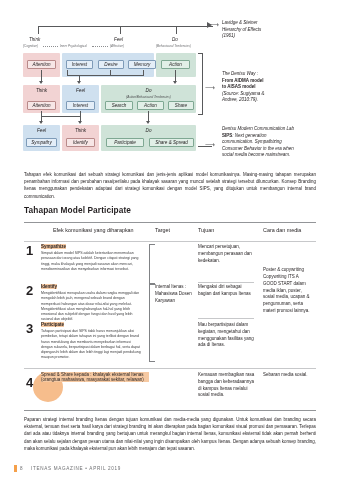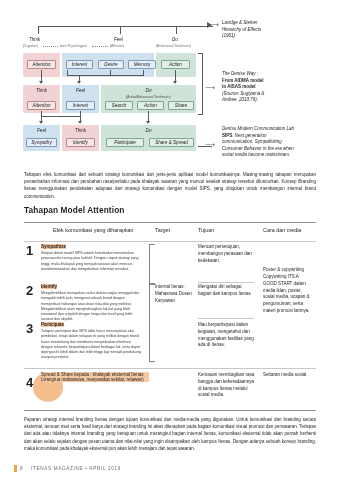--- a/index.html
+++ b/index.html
@@ -182,21 +182,21 @@
       <i>Dentsu Modern Communication Lab</i><br>
       <b>SIPS</b><i>: Next generation</i><br>
       <i>communication. Sympathizing</i><br>
       <i>Consumer Behavior in the era when</i><br>
       <i>social media become mainstream.</i>
     </div>
   </div>
 
   <div class="para" style="left:24px;top:171px;width:292px;">Tahapan efek komunikasi dari sebuah strategi komunikasi dan jenis-jenis aplikasi model komunikasinya. Masing-masing tahapan merupakan penambahan informasi dan perubahan rasa/perilaku pada khalayak sasaran yang muncul setelah strategi tersebut diluncurkan. Konsep Branding Itenas menggunakan pendekatan adaptasi dari strategi komunikasi dengan model SIPS, yang ditujukan untuk membangun internal brand communication.</div>
 
-  <div class="h2" style="left:24px;top:205px;">Tahapan Model Attention</div>
+  <div class="h2" style="left:24px;top:205px;">Tahapan Model Participate</div>
 
   <div class="tbl">
 
     <div class="rule" style="left:0;top:0;width:292px;"></div>
 
     <div class="th" style="left:29px;top:5px;">Efek komunikasi yang diharapkan</div>
     <div class="th" style="left:131px;top:5px;">Target</div>
     <div class="th" style="left:174px;top:5px;">Tujuan</div>
     <div class="th" style="left:239px;top:5px;">Cara dan media</div>
 

